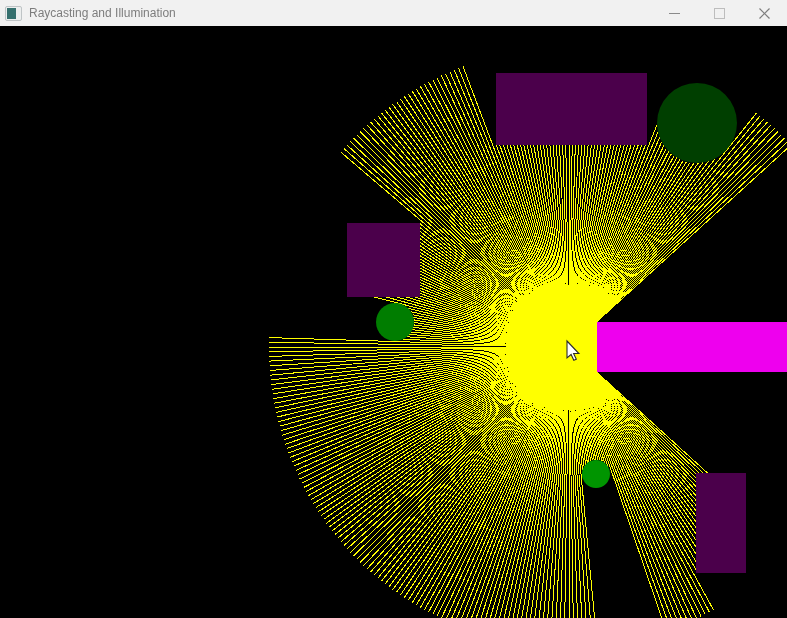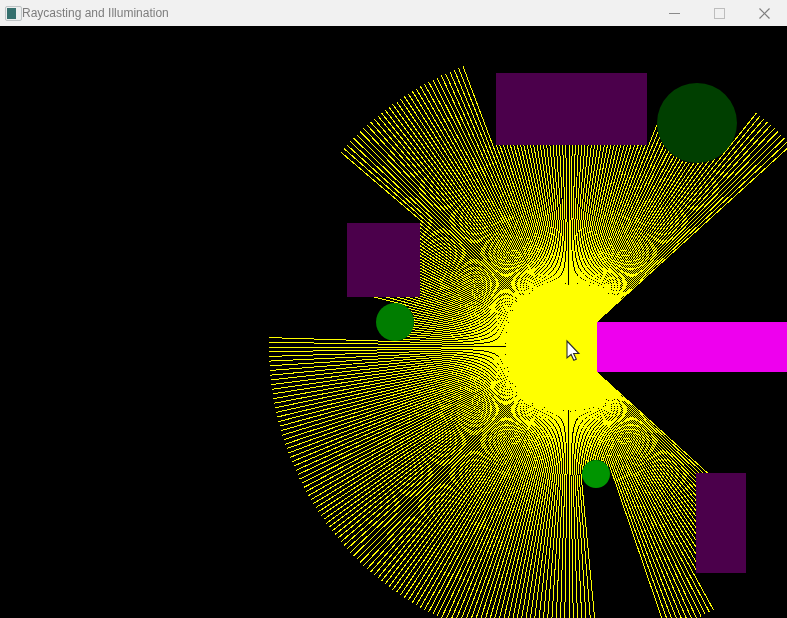--- a/index.html
+++ b/index.html
@@ -11,21 +11,21 @@
     height:26px;background:#f1f1f1;display:flex;align-items:center;
     position:relative;user-select:none;
   }
   .app-icon{
     width:15px;height:13px;margin-left:5px;flex:0 0 auto;
     border:1px solid #bfc4c6;border-radius:2px;background:#eceeee;position:relative;
   }
   .app-icon .icon-fill{
     position:absolute;left:1px;top:1px;width:9px;height:11px;background:#35706e;
   }
-  .title{margin-left:0;font-size:12px;color:#7d7d7d;white-space:nowrap;}
+  .title{margin-left:7px;font-size:12px;color:#7d7d7d;white-space:nowrap;}
   .controls{position:absolute;right:0;top:0;height:100%;display:flex;}
   .ctrl{
     width:45px;height:100%;display:flex;align-items:center;justify-content:center;
     background:transparent;border:none;padding:0;cursor:default;
   }
   .min-glyph{width:11px;height:1px;background:#8b8b8b;}
   .max-glyph{width:9px;height:9px;border:1px solid #bdbdbd;background:transparent;}
   .canvas-area{
     position:absolute;top:26px;left:0;width:787px;height:592px;background:#000;
   }

